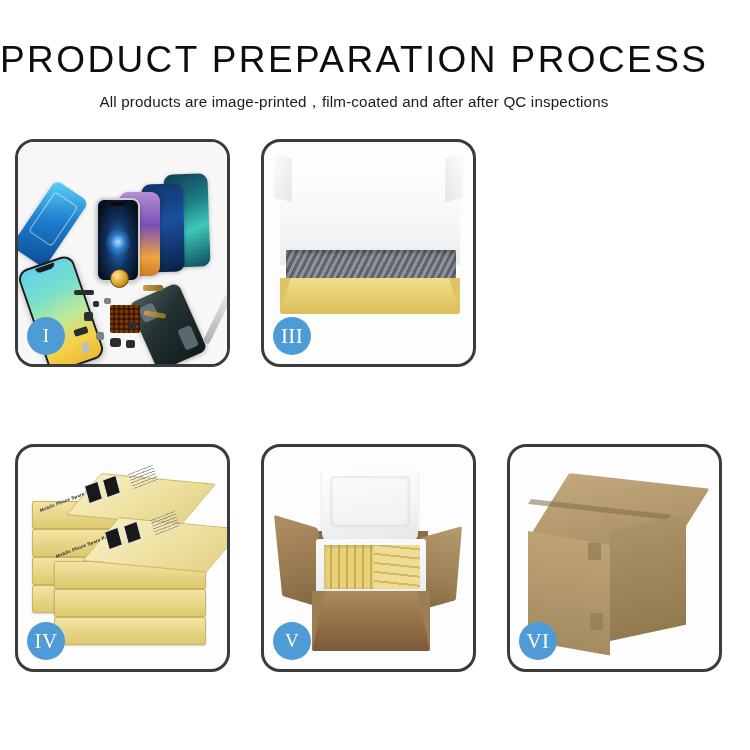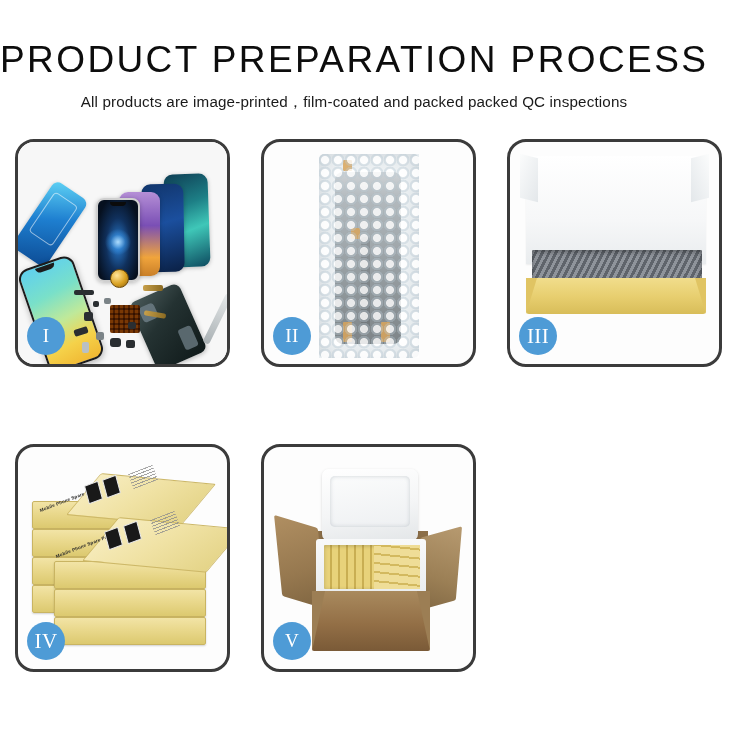--- a/index.html
+++ b/index.html
@@ -424,21 +424,21 @@
   .vi-tape {
     position: absolute; width: 13px; height: 17px;
     background: rgba(150,124,86,.75); border-radius: 1px;
   }
 </style>
 </head>
 <body>
 
 <div id="header">
   <div id="title">PRODUCT PREPARATION PROCESS</div>
-  <div id="subtitle">All products are image-printed，film-coated and packed packed QC inspections</div>
+  <div id="subtitle">All products are image-printed，film-coated and after after QC inspections</div>
 </div>
 
 <div id="grid">
 
   <div class="row">
 
     <div class="panel">
       <div class="stage">
         <div class="p1bg"></div>
 
@@ -469,35 +469,20 @@
         <div class="part" style="left:108px; top:198px; width:9px; height:8px;"></div>
         <div class="part" style="left:110px; top:180px; width:8px; height:7px;"></div>
         <div class="part lt" style="left:86px; top:156px; width:7px; height:6px;"></div>
         <div class="part" style="left:75px;  top:159px; width:6px; height:6px;"></div>
 
         <div class="tweez"></div>
       </div>
       <div class="badge">I</div>
     </div>
 
-    <div class="panel">
-      <div class="stage">
-        <div class="bubblewrap">
-          <div class="wrapped-screen">
-            <div class="screen-flex"></div>
-          </div>
-          <div class="tape" style="left:24px; top:6px;"></div>
-          <div class="tape" style="left:32px; top:74px;"></div>
-          <div class="tape" style="left:24px; top:168px; height:20px;"></div>
-          <div class="tape" style="left:62px; top:168px; height:20px;"></div>
-          <div class="bubble-overlay"></div>
-        </div>
-      </div>
-      <div class="badge">II</div>
-    </div>
 
     <div class="panel">
       <div class="stage">
         <div class="p3-lid"></div>
         <div class="p3-lid-flapL"></div>
         <div class="p3-lid-flapR"></div>
         <div class="p3-inner"></div>
         <div class="p3-front"></div>
       </div>
       <div class="badge wide">III</div>
@@ -542,14 +527,25 @@
         <div class="v-flapR"></div>
         <div class="v-foam-lid"></div>
         <div class="v-foam-box"></div>
         <div class="v-contents"></div>
         <div class="v-contents-r"></div>
         <div class="v-carton-front"></div>
       </div>
       <div class="badge">V</div>
     </div>
 
+    <div class="panel">
+      <div class="stage">
+        <div class="vi-top"></div>
+        <div class="vi-top-seam"></div>
+        <div class="vi-left"></div>
+        <div class="vi-right"></div>
+        <div class="vi-tape" style="left:78px; top:96px;"></div>
+        <div class="vi-tape" style="left:80px; top:166px;"></div>
+      </div>
+      <div class="badge wide">VI</div>
+    </div>
   </div>
 </div>
 
 </body></html>

